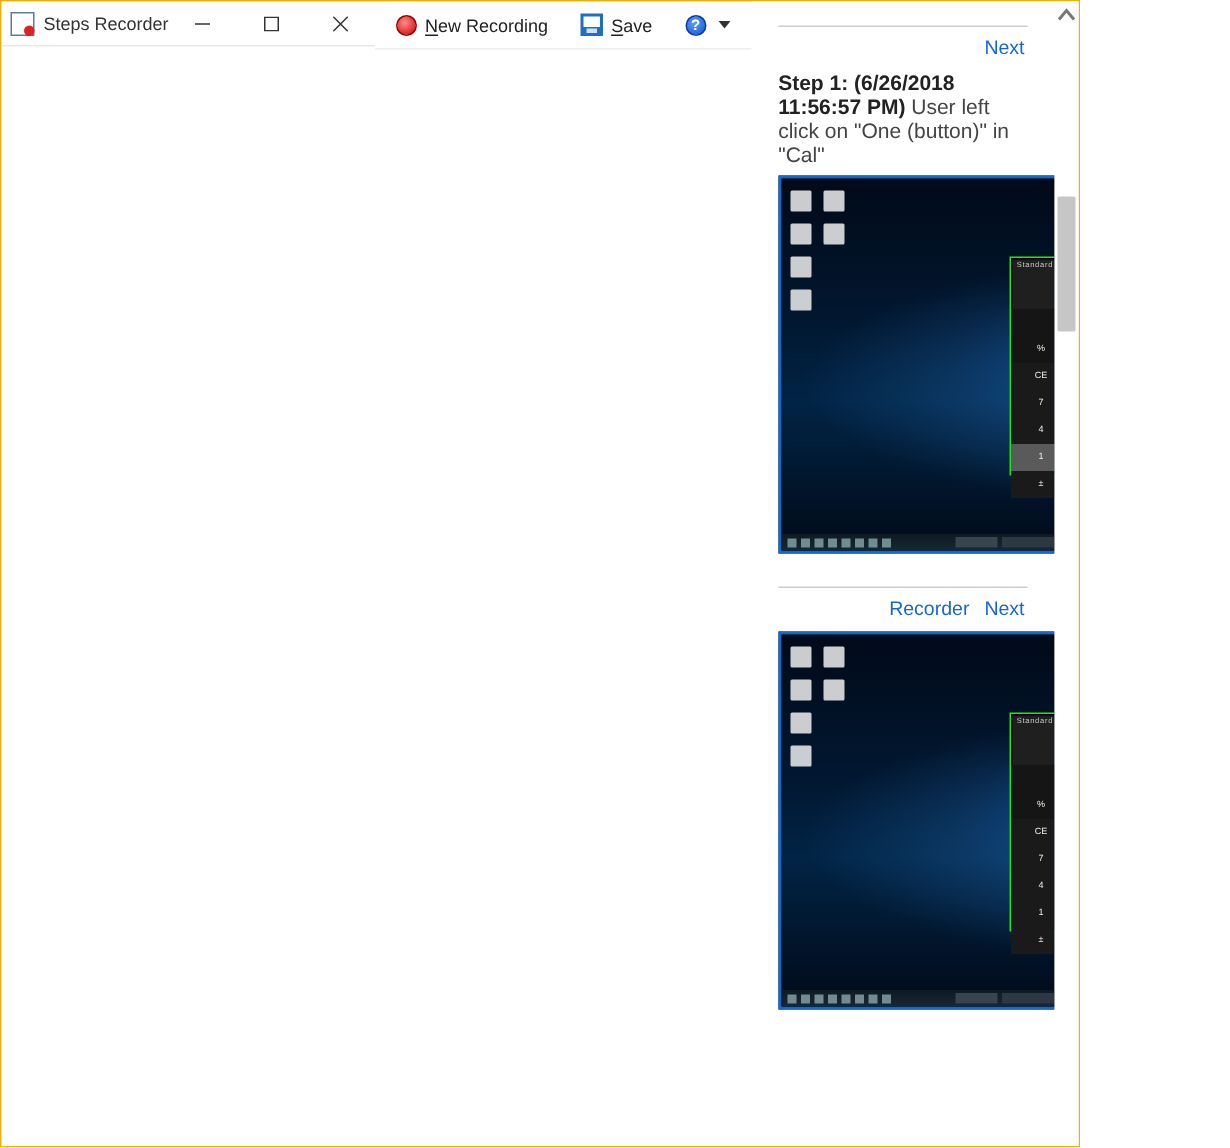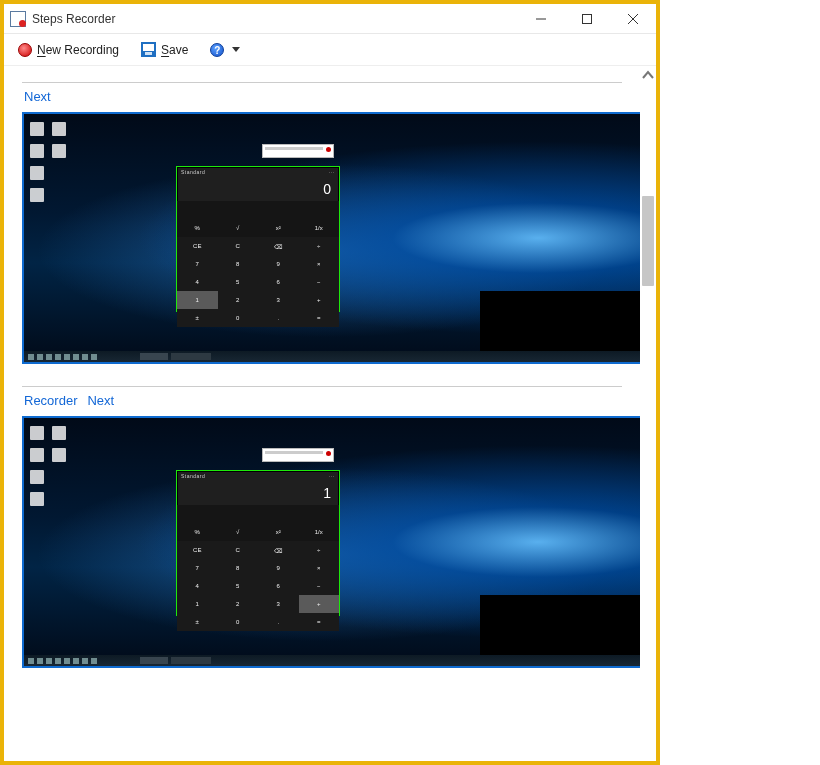--- a/index.html
+++ b/index.html
@@ -6,23 +6,23 @@
   html, body {
     margin: 0; padding: 0;
     font-family: "Segoe UI", Tahoma, sans-serif;
     font-size: 12px;
     background: #fff;
     color: #000;
     width: 820px; height: 765px;
     overflow: hidden;
   }
   .window {
-    width: 660px; height: 765px;
-    border: 4px solid #eab308;
-    display: flex; flex-direction: column;
+    width: 720px; height: 765px;
+    border: 1px solid #eab308;
+    display: flex; 
     background: #fff;
   }
   .titlebar {
     height: 30px;
     display: flex; align-items: center;
     padding-left: 6px;
     border-bottom: 1px solid #e8e8e8;
   }
   .titlebar .app-icon {
     width: 16px; height: 16px;
@@ -111,21 +111,21 @@
     position:absolute; left:2px; right:2px;
     top:130px; height:90px;
     background:#c6c6c6; border-radius:1px;
   }
 
   .hr {
     border:none; border-top:1px solid #ccc;
     margin:8px 0 4px 0;
   }
   .nav-row {
-    display:flex; justify-content:flex-start; gap:10px;
+    display:flex; justify-content:flex-end; gap:10px;
     font-size:13px;
     margin: 6px 2px 8px 2px;
   }
   .nav-row a { color:#1367d6; text-decoration:none; }
 
   .step-line {
     font-size:14px; margin: 4px 0 6px 0;
   }
   .step-line b { color:#222; }
   .step-line .desc { color:#444; }
@@ -249,20 +249,25 @@
   </div>
 
   <div class="body-wrap">
     <div class="doc-scroll">
 
       <hr class="hr">
       <div class="nav-row">
         <a href="#">Next</a>
       </div>
 
+      <div class="step-line">
+        <b><span>Step 1:</span>
+        <span>(6/26/2018 11:56:57 PM)</span></b>
+        <span class="desc">User left click on "One (button)" in "Cal"</span>
+      </div>
       <div class="shot-outer">
         <div class="desktop"></div>
         <div class="black-block"></div>
         <div class="desk-icon" style="left:6px; top:8px;"></div>
         <div class="desk-icon" style="left:6px; top:30px;"></div>
         <div class="desk-icon" style="left:6px; top:52px;"></div>
         <div class="desk-icon" style="left:6px; top:74px;"></div>
         <div class="desk-icon" style="left:28px; top:8px;"></div>
         <div class="desk-icon" style="left:28px; top:30px;"></div>
         <div class="top-widget"></div>

